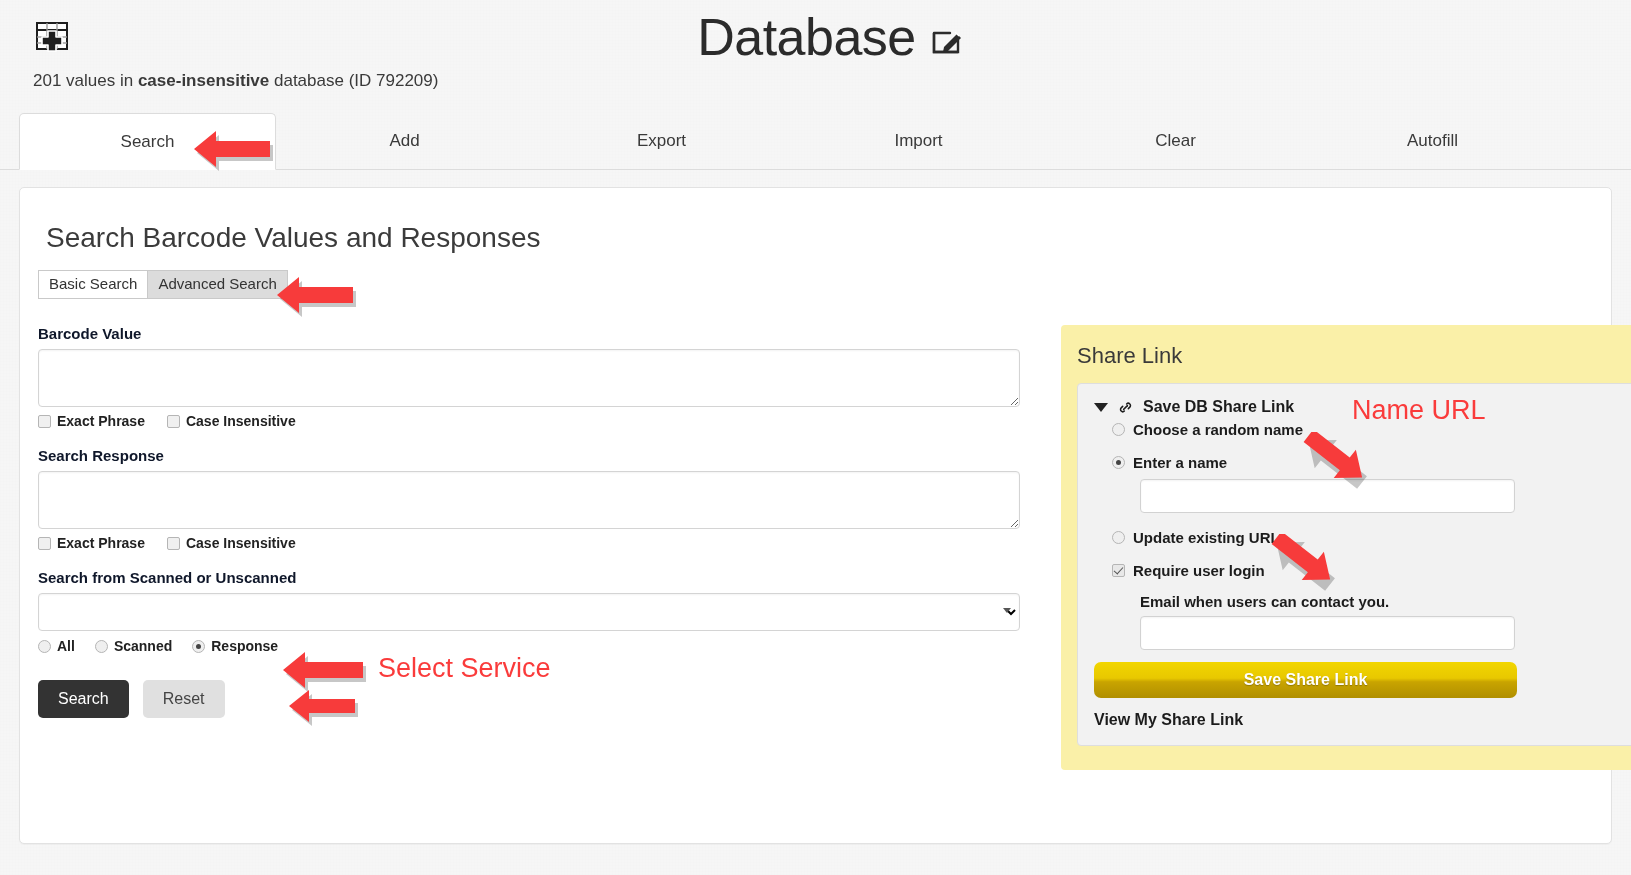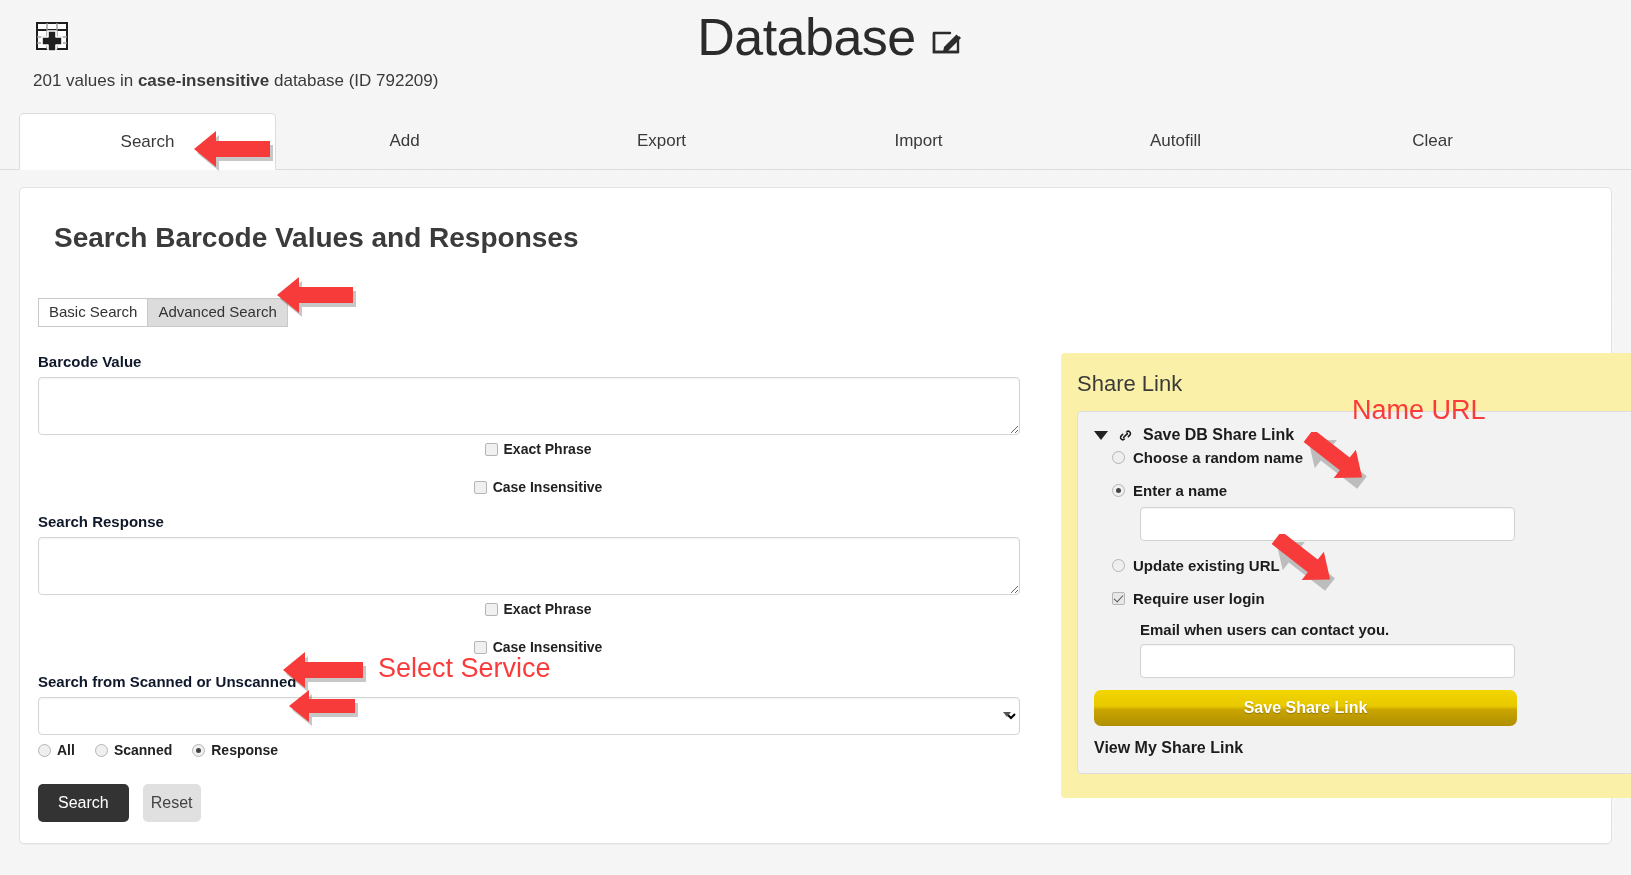--- a/index.html
+++ b/index.html
@@ -91,36 +91,35 @@
     margin: 17px 19px 0 19px;
     background: #fff;
     border: 1px solid #e2e2e2;
     border-radius: 5px;
     height: 657px;
     padding: 34px 18px 0 18px;
     box-shadow: 0 1px 1px rgba(0,0,0,0.03);
   }
   .section-title {
     font-size: 28px;
-    font-weight: 700;
+    font-weight: 400;
     color: #3b3b3b;
-    margin: 0 0 16px 16px;
+    margin: 0 0 16px 8px;
   }
 
   
   .seg-group { display: inline-flex; }
   .seg-btn {
     font-size: 15px;
     color: #333;
     border: 1px solid #c9c9c9;
     background: #fff;
     padding: 5px 10px 6px 10px;
     cursor: pointer;
     line-height: 1.1;
-    margin-top: 28px;
   }
   .seg-btn + .seg-btn { border-left: none; }
   .seg-btn.active { background: #dcdcdc; }
 
   
   .body-cols { display: flex; margin-top: 26px; align-items: flex-start; }
   .col-left { width: 1000px; flex: 0 0 1000px; }
   .col-right { flex: 1; margin-left: 23px; }
 
   .field-label {
@@ -141,21 +140,20 @@
     padding: 6px 8px;
     box-shadow: inset 0 1px 2px rgba(0,0,0,0.05);
     display: block;
   }
   .checkrow {
     display: flex;
     align-items: center;
     gap: 22px;
     margin-top: 6px;
     margin-bottom: 18px;
-    flex-direction: column;
   }
   .chk-wrap { display: flex; align-items: center; gap: 6px; }
   .chk {
     width: 13px; height: 13px;
     border: 1px solid #b5b5b5;
     background: #f0f0f0;
     border-radius: 2px;
     display: inline-block;
     flex: 0 0 13px;
   }
@@ -223,21 +221,21 @@
     padding: 10px 20px;
     cursor: pointer;
     font-family: "Liberation Sans", sans-serif;
   }
   .btn-secondary {
     background: #e0e0e0;
     color: #444;
     font-size: 16px;
     border: none;
     border-radius: 5px;
-    padding: 10px 8px;
+    padding: 10px 20px;
     cursor: pointer;
     font-family: "Liberation Sans", sans-serif;
   }
 
   
   .share-panel {
     background: #faf0a8;
     border-radius: 4px;
     padding: 18px 16px 24px 16px;
     width: 609px;
@@ -358,22 +356,22 @@
       </div>
     </div>
     <div class="subtitle"><span>201 values in </span><b>case-insensitive</b><span> database (ID 792209)</span></div>
   </div>
 
   <div class="tabs">
     <div class="tab active"><span>Search</span></div>
     <div class="tab"><span>Add</span></div>
     <div class="tab"><span>Export</span></div>
     <div class="tab"><span>Import</span></div>
+    <div class="tab"><span>Clear</span></div>
     <div class="tab"><span>Autofill</span></div>
-    <div class="tab"><span>Clear</span></div>
   </div>
 
   <div class="card">
 
     <h2 class="section-title">Search Barcode Values and Responses</h2>
 
     <div class="seg-group">
       <button class="seg-btn">Basic Search</button>
       <button class="seg-btn active">Advanced Search</button>
     </div>

